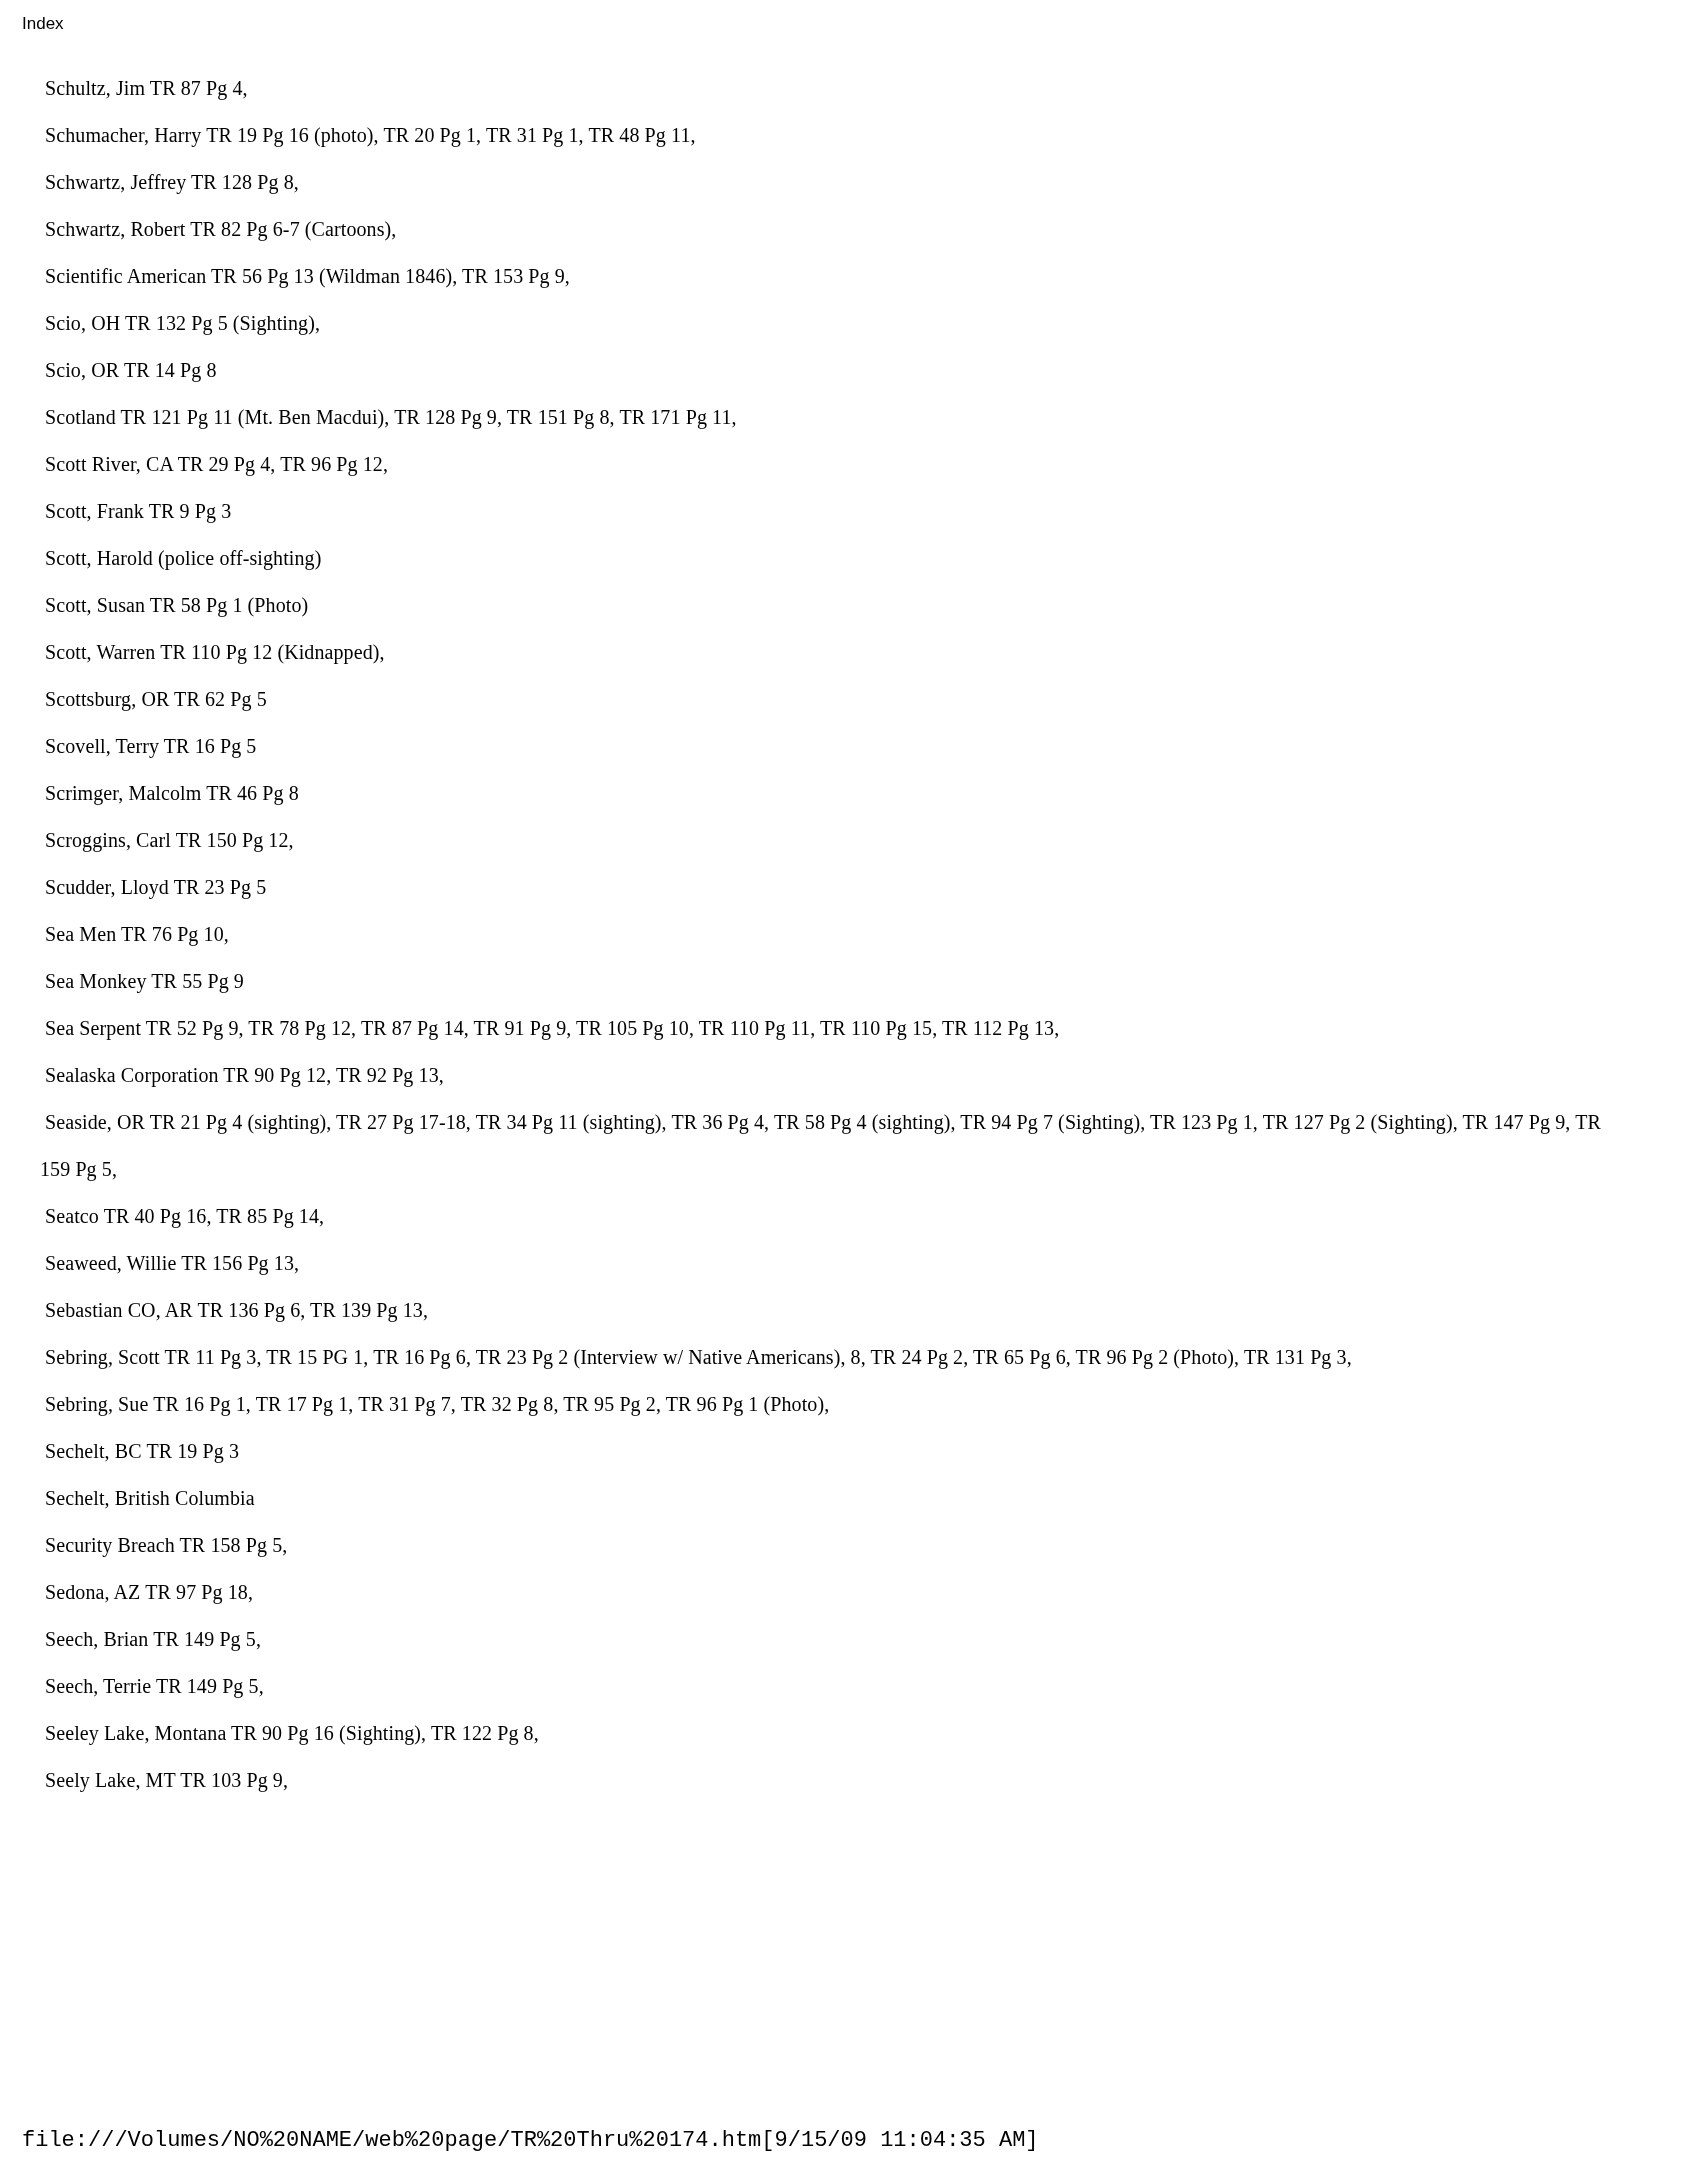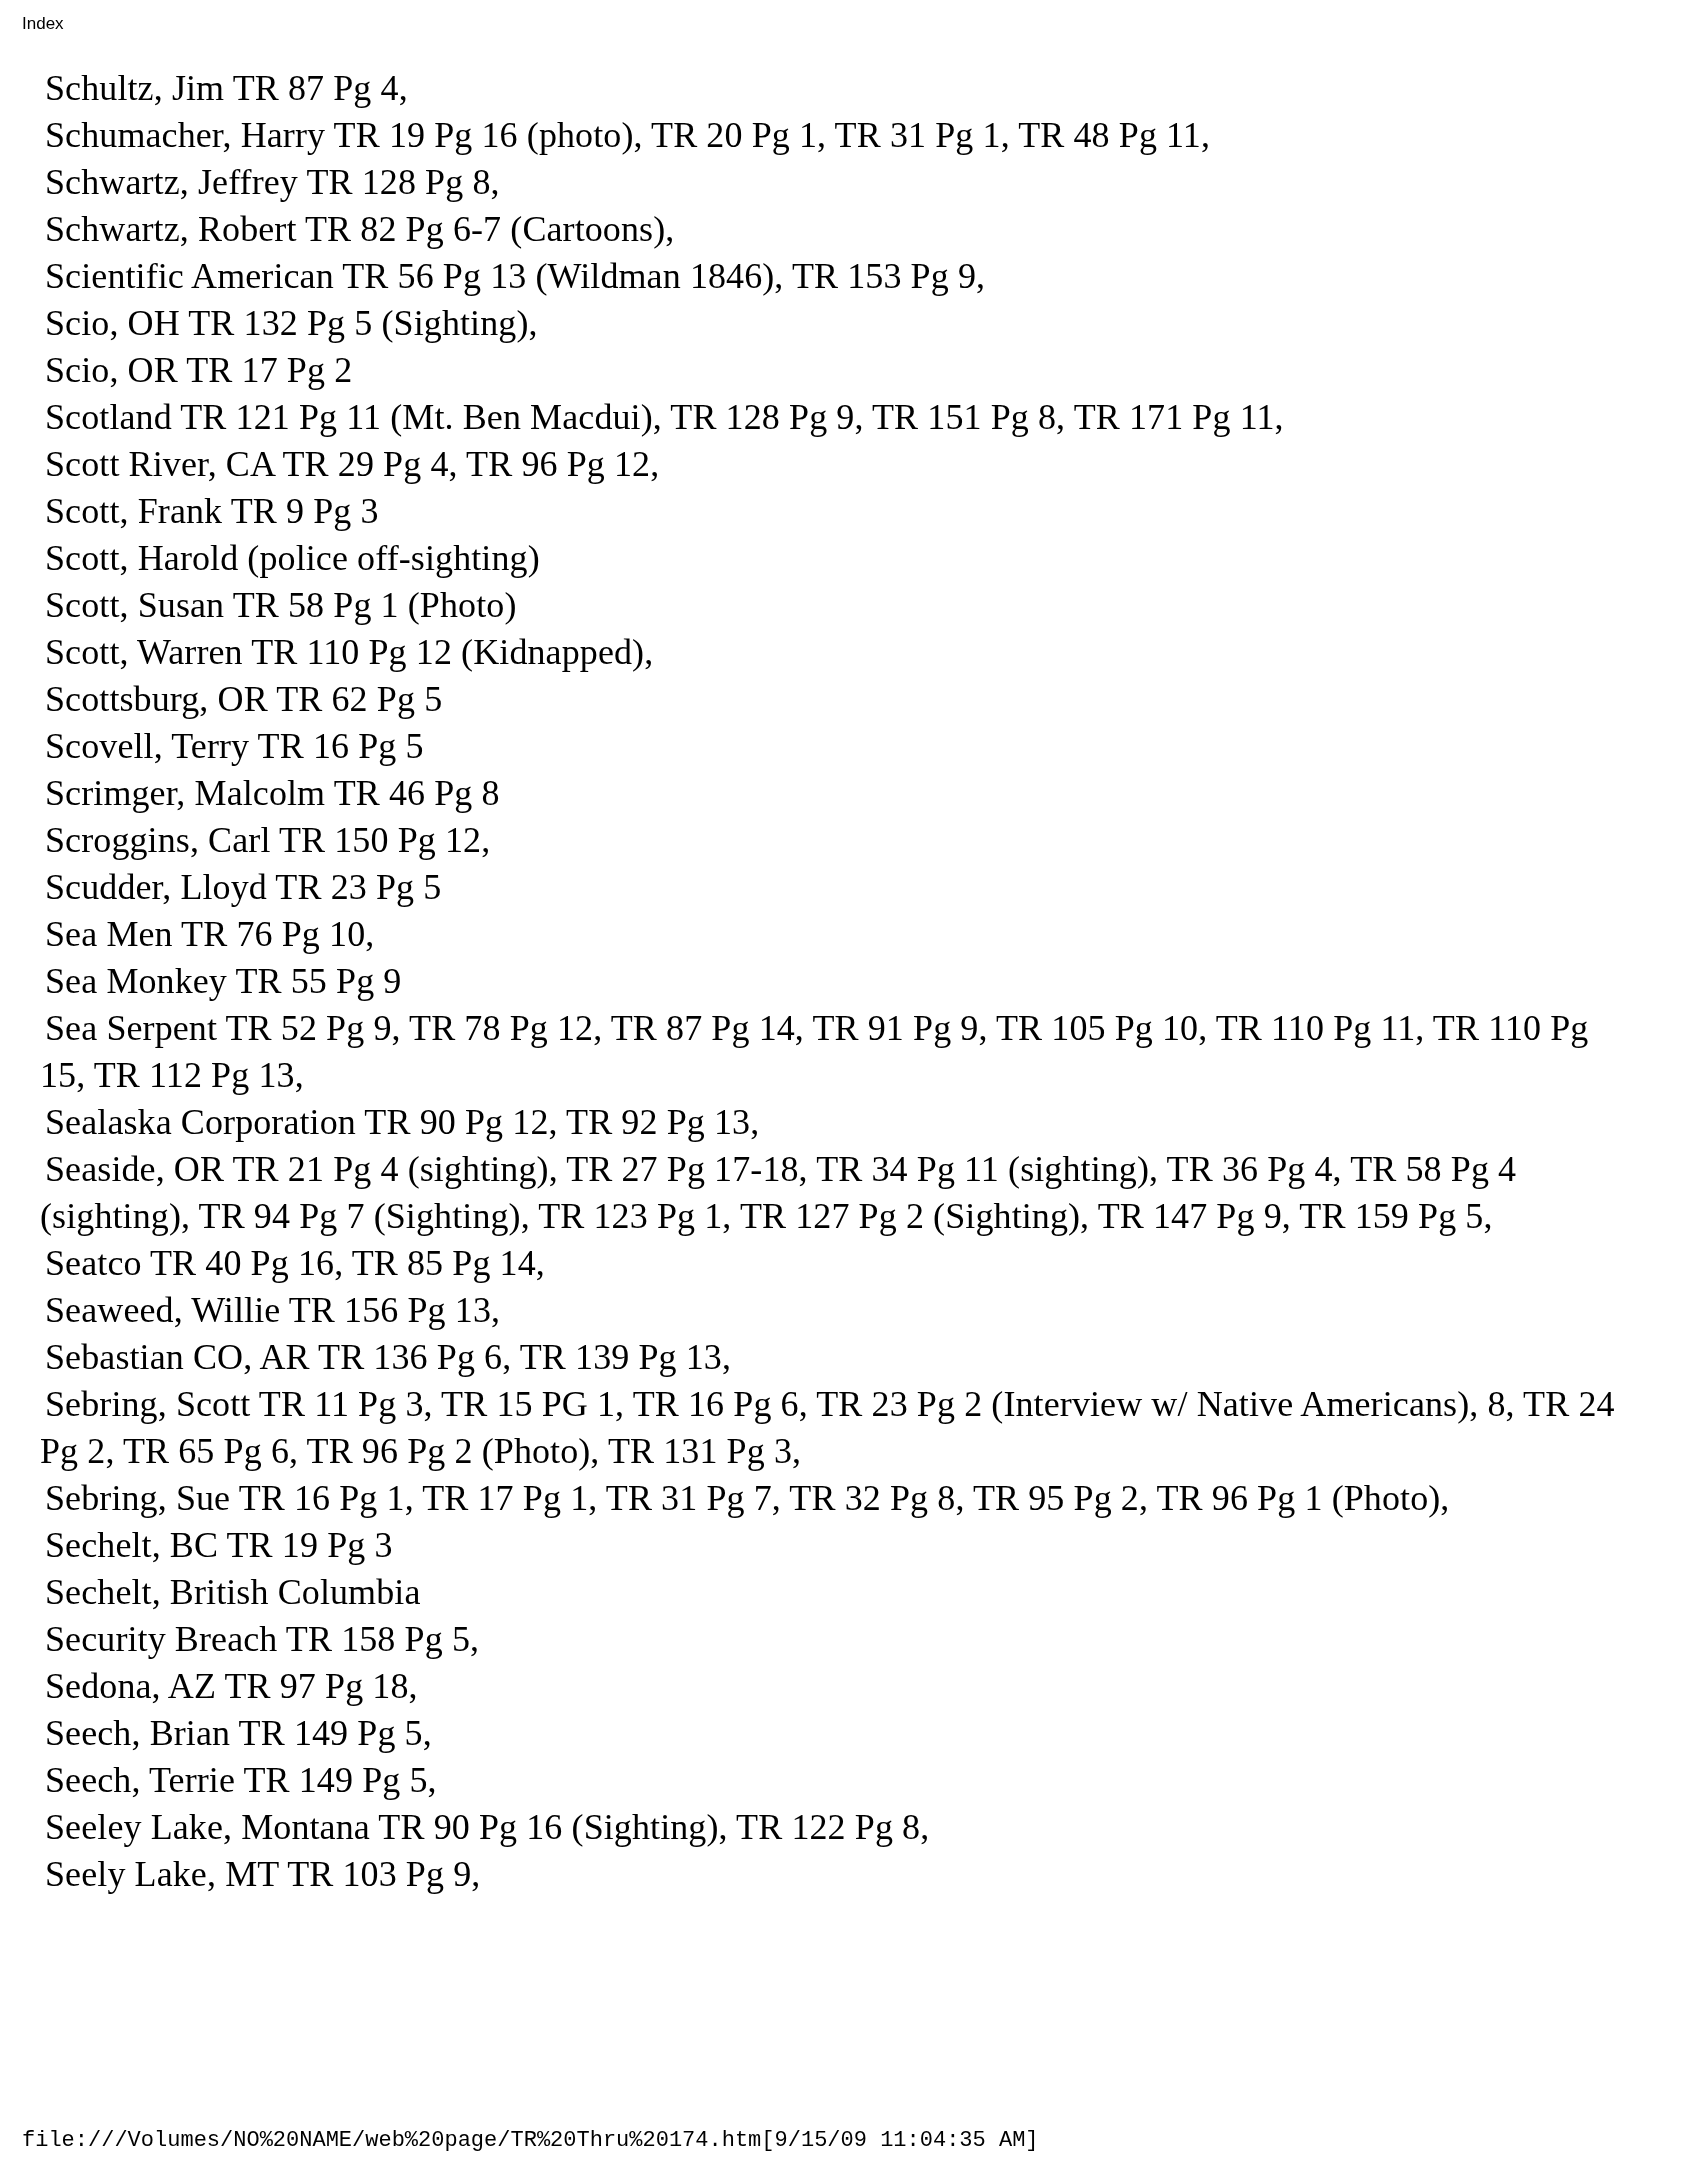--- a/index.html
+++ b/index.html
@@ -32,21 +32,21 @@
     color: #000;
   }
   .content {
     position: absolute;
     top: 65px;
     left: 40px;
     width: 1584px;
   }
   .entry {
     font-family: "Liberation Serif", serif;
-    font-size: 36px;
+    font-size: 20px;
     line-height: 47px;
     color: #000;
     text-indent: 5px;
     white-space: normal;
     letter-spacing: 0.1px;
   }
   .footer {
     position: absolute;
     bottom: 24px;
     left: 22px;
@@ -63,21 +63,21 @@
 
   <div class="header">Index</div>
 
   <div class="content">
       <div class="entry">Schultz, Jim TR 87 Pg 4,</div>
       <div class="entry">Schumacher, Harry TR 19 Pg 16 (photo), TR 20 Pg 1, TR 31 Pg 1, TR 48 Pg 11,</div>
       <div class="entry">Schwartz, Jeffrey TR 128 Pg 8,</div>
       <div class="entry">Schwartz, Robert TR 82 Pg 6-7 (Cartoons),</div>
       <div class="entry">Scientific American TR 56 Pg 13 (Wildman 1846), TR 153 Pg 9,</div>
       <div class="entry">Scio, OH TR 132 Pg 5 (Sighting),</div>
-      <div class="entry">Scio, OR TR 17 Pg 2</div>
+      <div class="entry">Scio, OR TR 14 Pg 8</div>
       <div class="entry">Scotland TR 121 Pg 11 (Mt. Ben Macdui), TR 128 Pg 9, TR 151 Pg 8, TR 171 Pg 11,</div>
       <div class="entry">Scott River, CA TR 29 Pg 4, TR 96 Pg 12,</div>
       <div class="entry">Scott, Frank TR 9 Pg 3</div>
       <div class="entry">Scott, Harold (police off-sighting)</div>
       <div class="entry">Scott, Susan TR 58 Pg 1 (Photo)</div>
       <div class="entry">Scott, Warren TR 110 Pg 12 (Kidnapped),</div>
       <div class="entry">Scottsburg, OR TR 62 Pg 5</div>
       <div class="entry">Scovell, Terry TR 16 Pg 5</div>
       <div class="entry">Scrimger, Malcolm TR 46 Pg 8</div>
       <div class="entry">Scroggins, Carl TR 150 Pg 12,</div>

